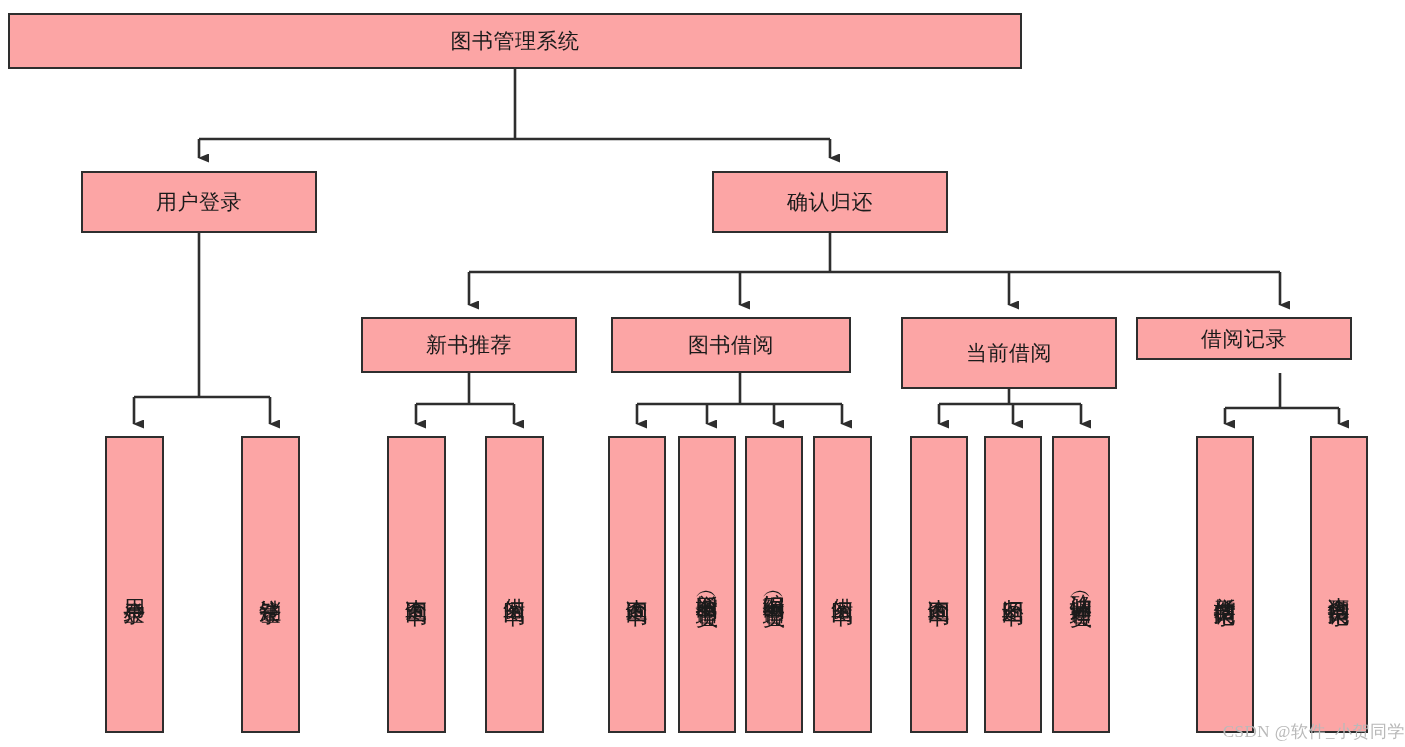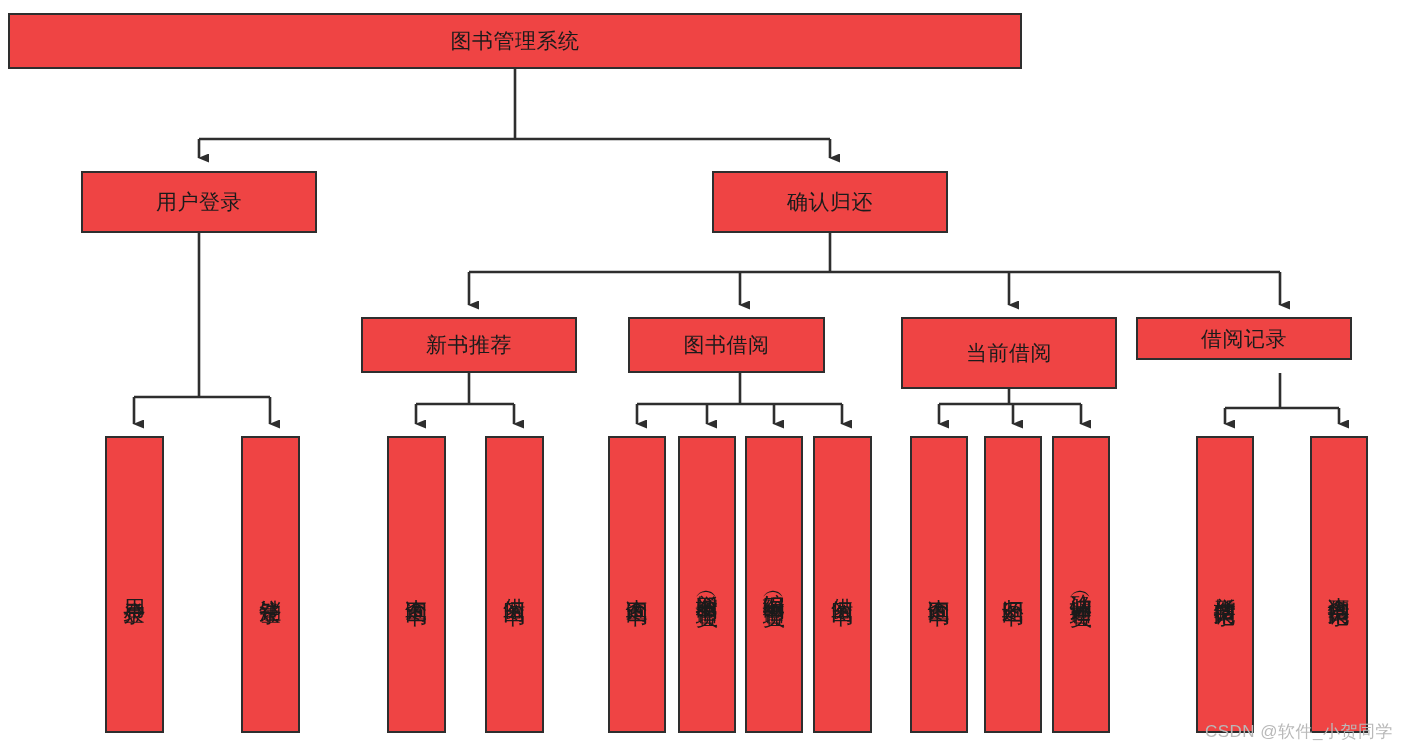--- a/index.html
+++ b/index.html
@@ -22,21 +22,21 @@
     position: absolute;
     left: 0;
     top: 0;
     width: 1405px;
     height: 747px;
     pointer-events: none;
   }
   .node {
     position: absolute;
     box-sizing: border-box;
-    background: #ef4444;
+    background: #fca5a5;
     border: 2px solid #2e2e2e;
     display: flex;
     align-items: center;
     justify-content: center;
     color: #1b1b1b;
   }
   .node-label {
     display: block;
     text-align: center;
     white-space: nowrap;
@@ -55,27 +55,27 @@
   .node.vert .node-label {
     writing-mode: vertical-rl;
     text-orientation: upright;
     font-size: 22px;
     line-height: 1.25;
     letter-spacing: 2px;
     white-space: nowrap;
   }
   #watermark {
     position: absolute;
-    right: 12px;
+    right: 0;
     bottom: 4px;
     font-size: 17px;
     color: #b9b9b9;
     white-space: nowrap;
     letter-spacing: 0.5px;
-    font-family: Liberation Sans, sans-serif;
+    font-family: Liberation Serif, serif;
   }
 </style>
 </head>
 <body>
 
 <div id="diagram-root">
 
   <svg id="edge-layer" viewBox="0 0 1405 747" width="1405" height="747" xmlns="http://www.w3.org/2000/svg">
     <defs>
       <marker id="arrowhead" markerWidth="9" markerHeight="11" refX="4.5" refY="10" orient="auto" markerUnits="userSpaceOnUse">
@@ -134,21 +134,21 @@
   <div class="node horiz" style="left:81px; top:171px; width:236px; height:62px;">
     <span class="node-label">用户登录</span>
   </div>
   <div class="node horiz" style="left:712px; top:171px; width:236px; height:62px;">
     <span class="node-label">确认归还</span>
   </div>
 
   <div class="node horiz" style="left:361px; top:317px; width:216px; height:56px;justify-content:center;">
     <span class="node-label">新书推荐</span>
   </div>
-  <div class="node horiz" style="left:628px; top:317px; width:197px; height:56px;">
+  <div class="node horiz" style="left:611px; top:317px; width:240px; height:56px;">
     <span class="node-label">图书借阅</span>
   </div>
   <div class="node horiz" style="left:901px; top:317px; width:216px; height:72px;">
     <span class="node-label">当前借阅</span>
   </div>
   <div class="node horiz" style="left:1136px; top:317px; width:216px; height:43px;">
     <span class="node-label">借阅记录</span>
   </div>
 
   <div class="node vert" style="left:105px; top:436px; width:59px; height:297px;">

